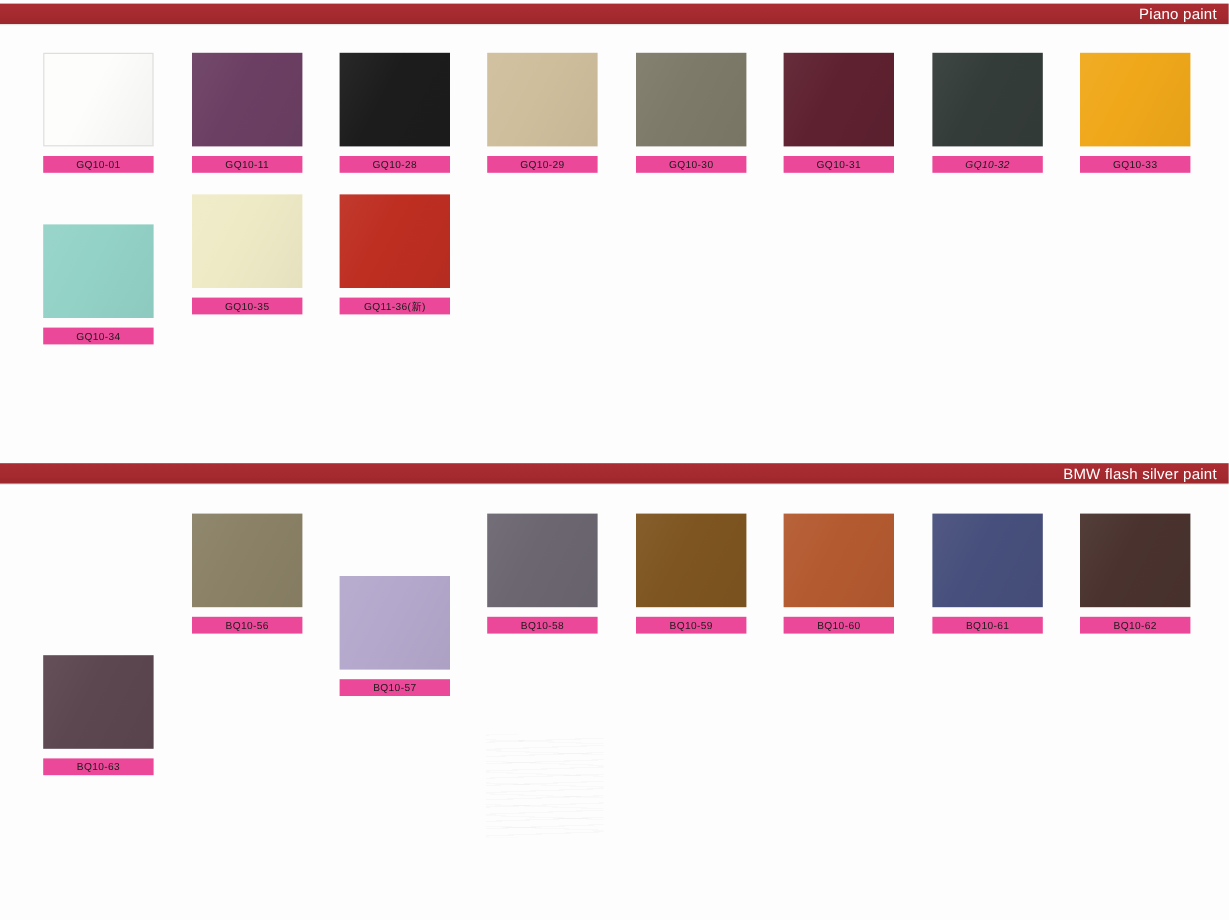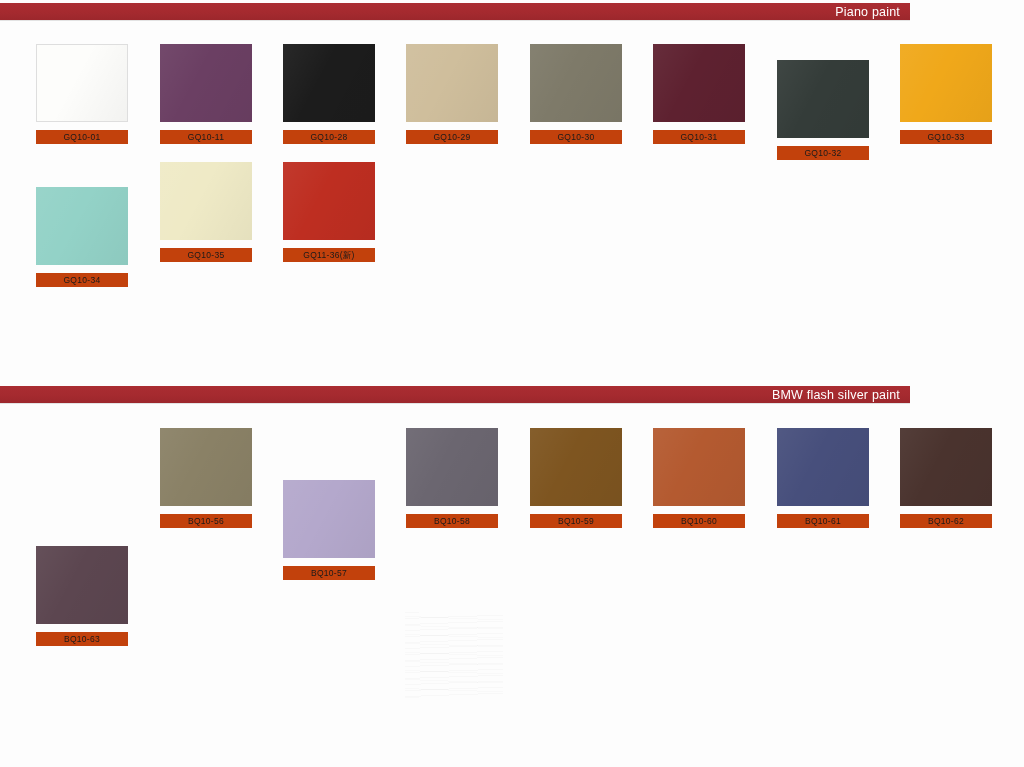--- a/index.html
+++ b/index.html
@@ -20,21 +20,21 @@
     position: relative;
     width: 1024px;
     height: 767px;
     background: #fdfdfd;
   }
 
   
   .banner {
     position: absolute;
     left: 0;
-    width: 910px;
+    width: 1024px;
     height: 17px;
     background: #a52a2f;
     background: linear-gradient(to bottom, #aa2d32 0%, #a52a2f 55%, #9c272c 100%);
     box-shadow: 0 1px 0 rgba(0,0,0,0.10);
   }
   .banner-title {
     position: absolute;
     right: 10px;
     top: 50%;
     transform: translateY(-50%);
@@ -76,21 +76,21 @@
     border: 1px solid #dedede;
     width: 90px;
     height: 76px;
   }
 
   .swatch-label {
     margin-top: 8px;
     width: 92px;
     height: 14px;
     line-height: 14px;
-    background: #c2410c;
+    background: #ec4899;
     color: #1a1a1a;
     font-size: 8.5px;
     text-align: center;
     letter-spacing: 0.3px;
     font-family: "Liberation Sans", sans-serif;
     white-space: nowrap;
     overflow: hidden;
   }
 
   
@@ -149,21 +149,21 @@
           <div class="swatch-label">GQ10-29</div>
         </div>
         <div class="cell" style="left: 530px; top: 0px;">
           <div class="swatch sheen" style="background-color: rgb(126, 122, 105);"></div>
           <div class="swatch-label">GQ10-30</div>
         </div>
         <div class="cell" style="left: 653px; top: 0px;">
           <div class="swatch sheen" style="background-color: rgb(94, 33, 48);"></div>
           <div class="swatch-label">GQ10-31</div>
         </div>
-        <div class="cell" style="left: 777px; top: 16px;">
+        <div class="cell" style="left: 777px; top: 0px; font-style: italic;">
           <div class="swatch sheen" style="background-color: rgb(52, 60, 57);"></div>
           <div class="swatch-label">GQ10-32</div>
         </div>
         <div class="cell" style="left: 900px; top: 0px;">
           <div class="swatch sheen" style="background-color: rgb(240, 168, 26);"></div>
           <div class="swatch-label">GQ10-33</div>
         </div>
       </div>
       <div class="grid-row" style="height: 118px;">
         <div class="cell" style="left: 36px; top: 0px; margin-top: 25px;">

